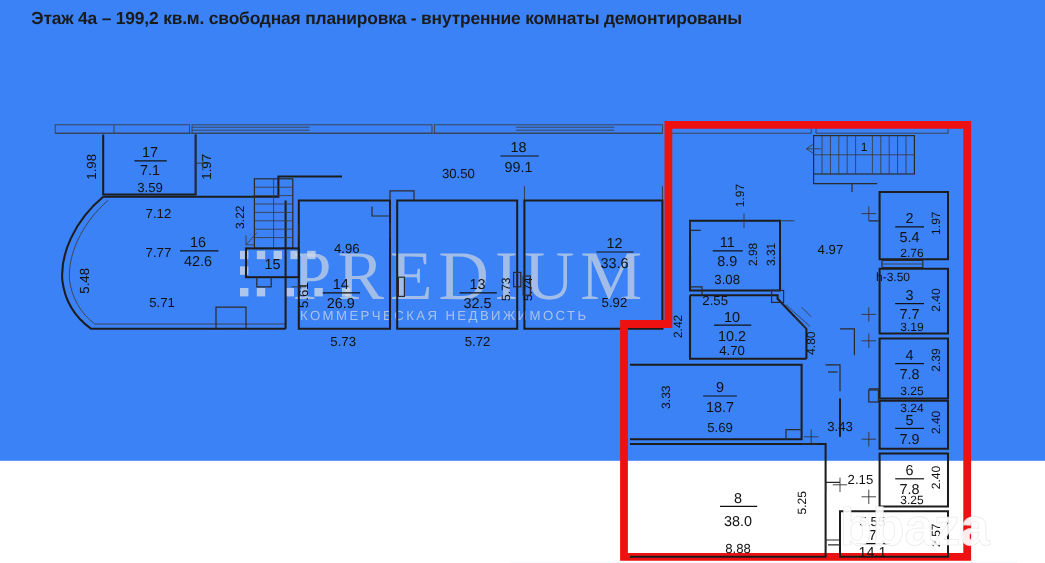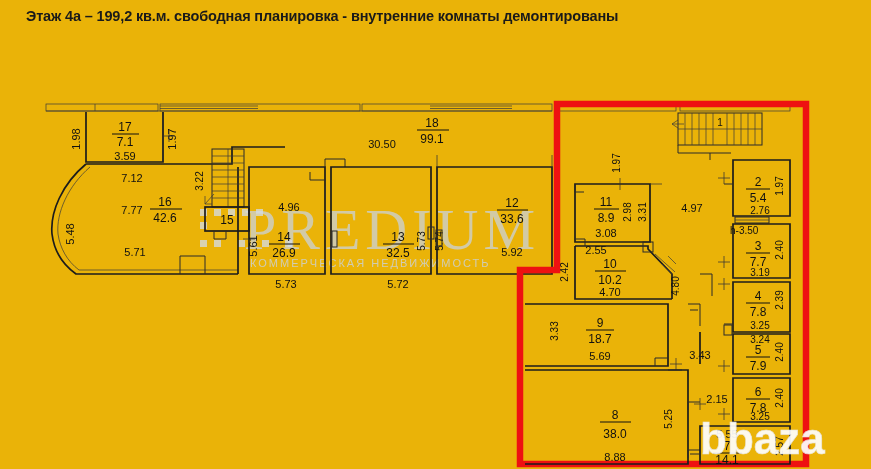--- a/index.html
+++ b/index.html
@@ -10,22 +10,22 @@
   body {
     width: 871px;
     height: 469px;
     font-family: "Liberation Sans", sans-serif;
     overflow: hidden;
     position: relative;
   }
   #page {
     position: relative;
     width: 871px;
-    height: 469px;
-    background: #eab308;
+    height: 384px;
+    background: #3b82f6;
   }
   #title {
     position: absolute;
     left: 26px;
     top: 8px;
     font-size: 14.5px;
     font-weight: bold;
     color: #1a1a1a;
     letter-spacing: -0.15px;
     white-space: nowrap;

